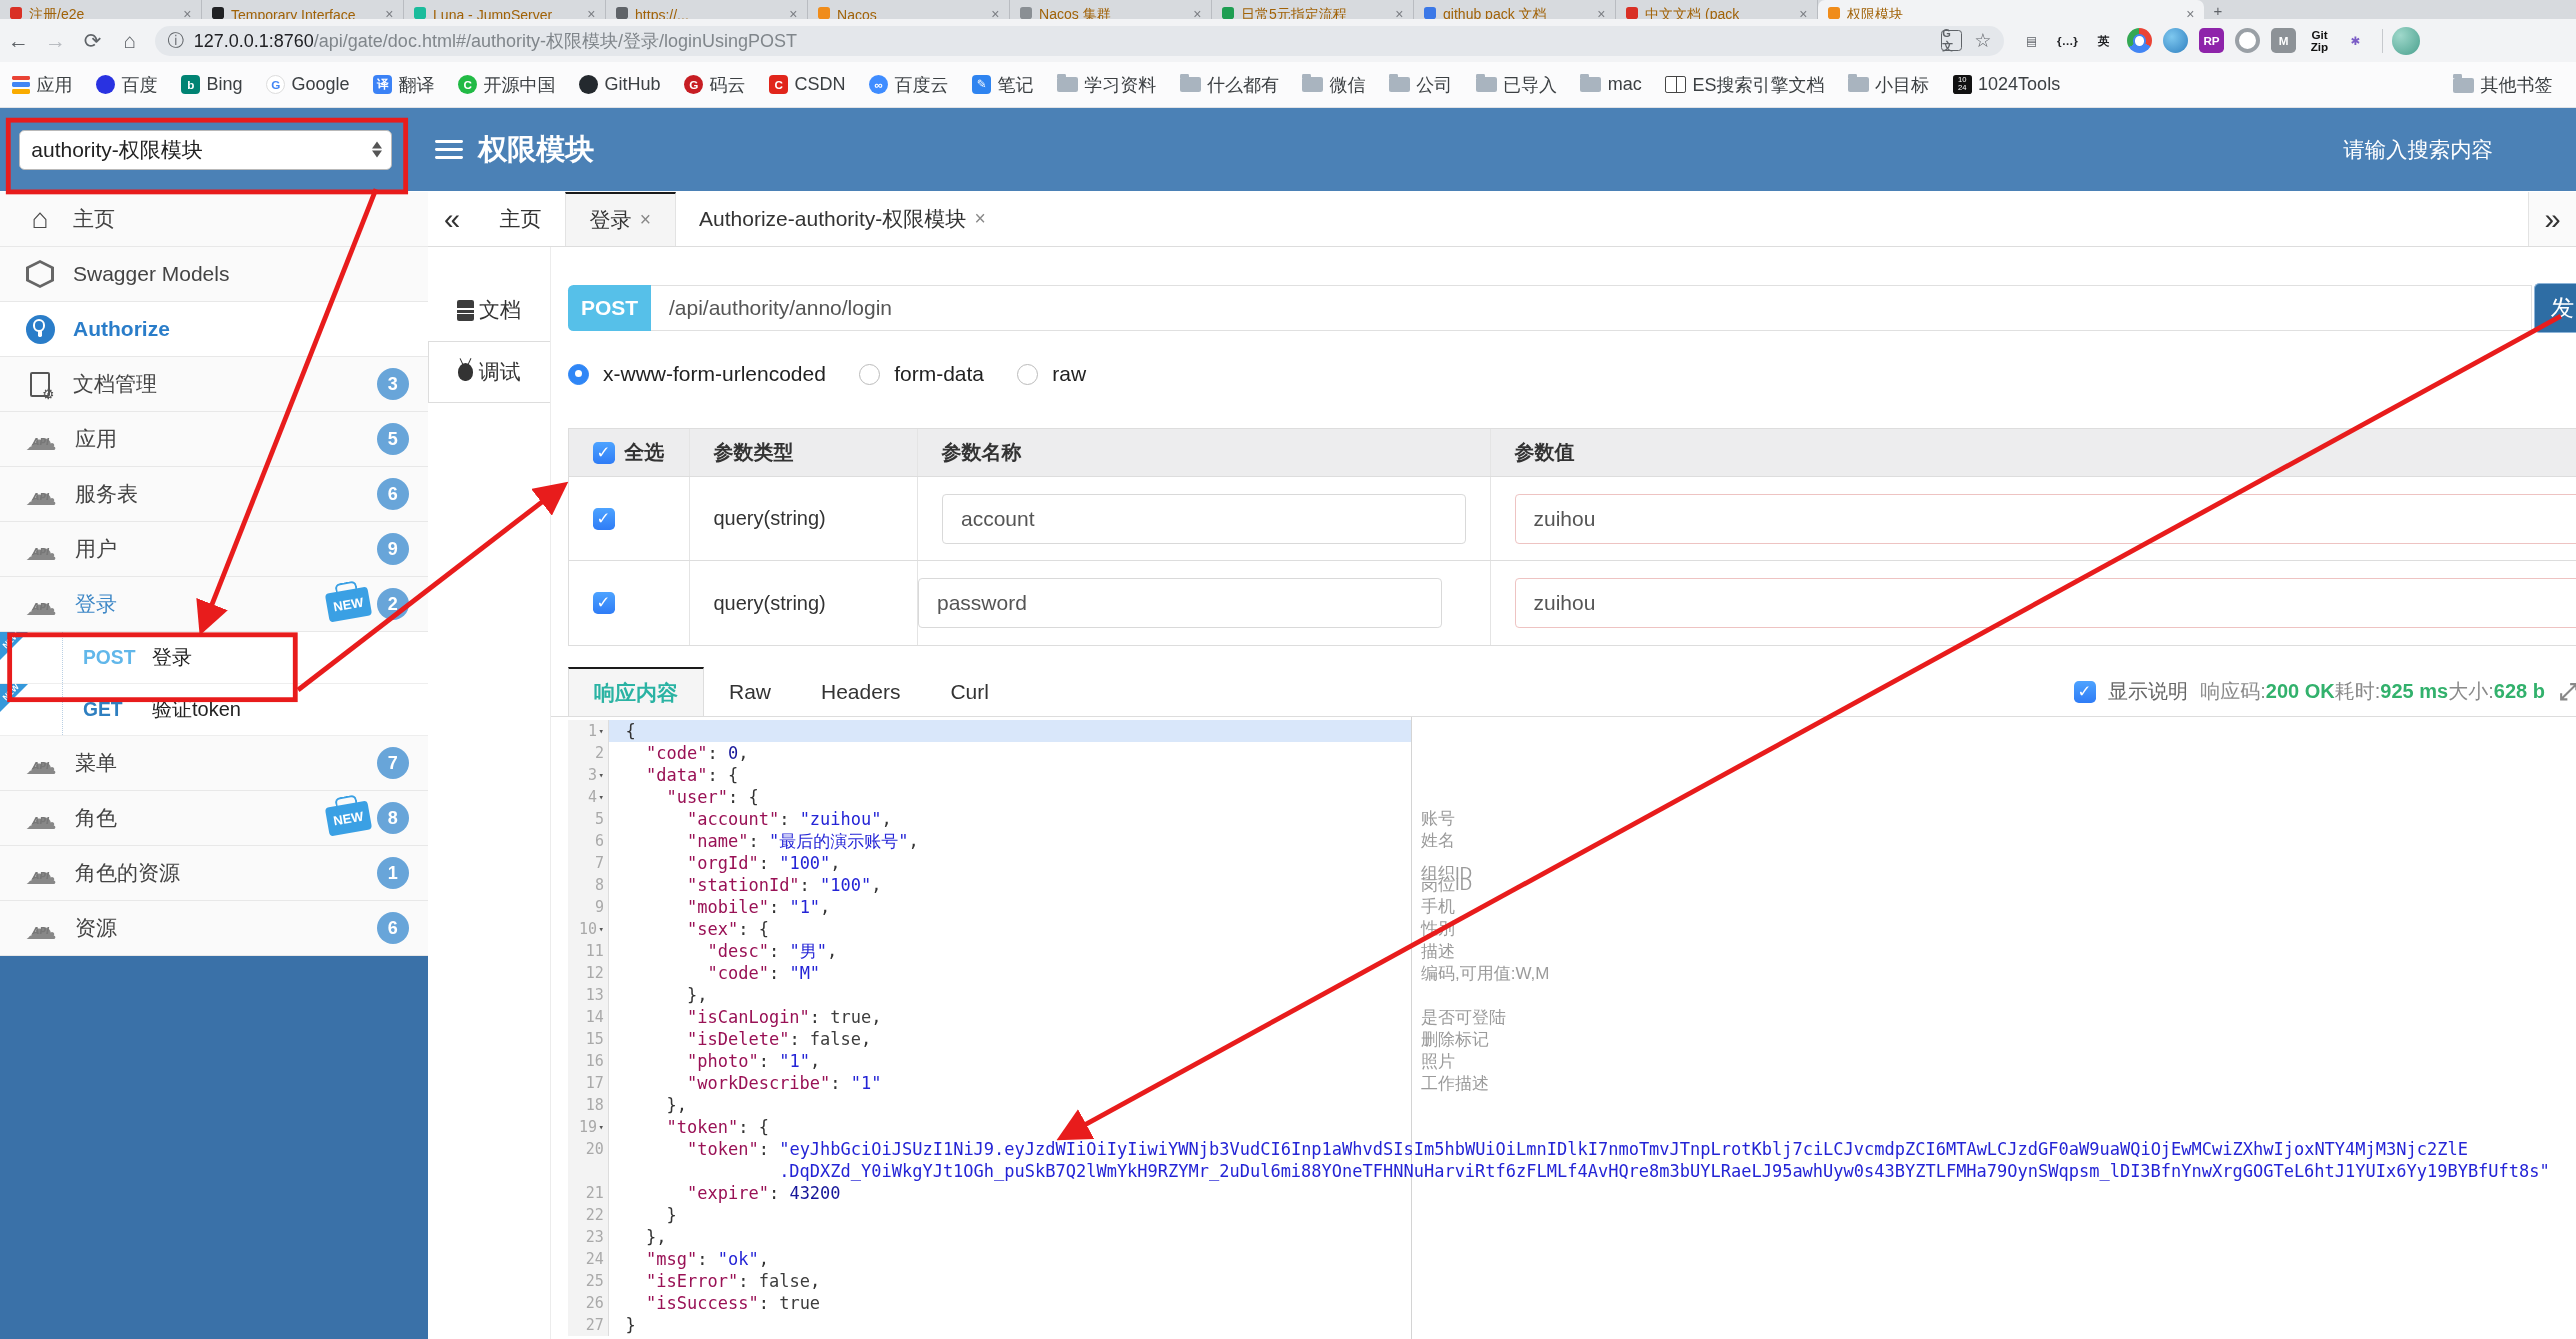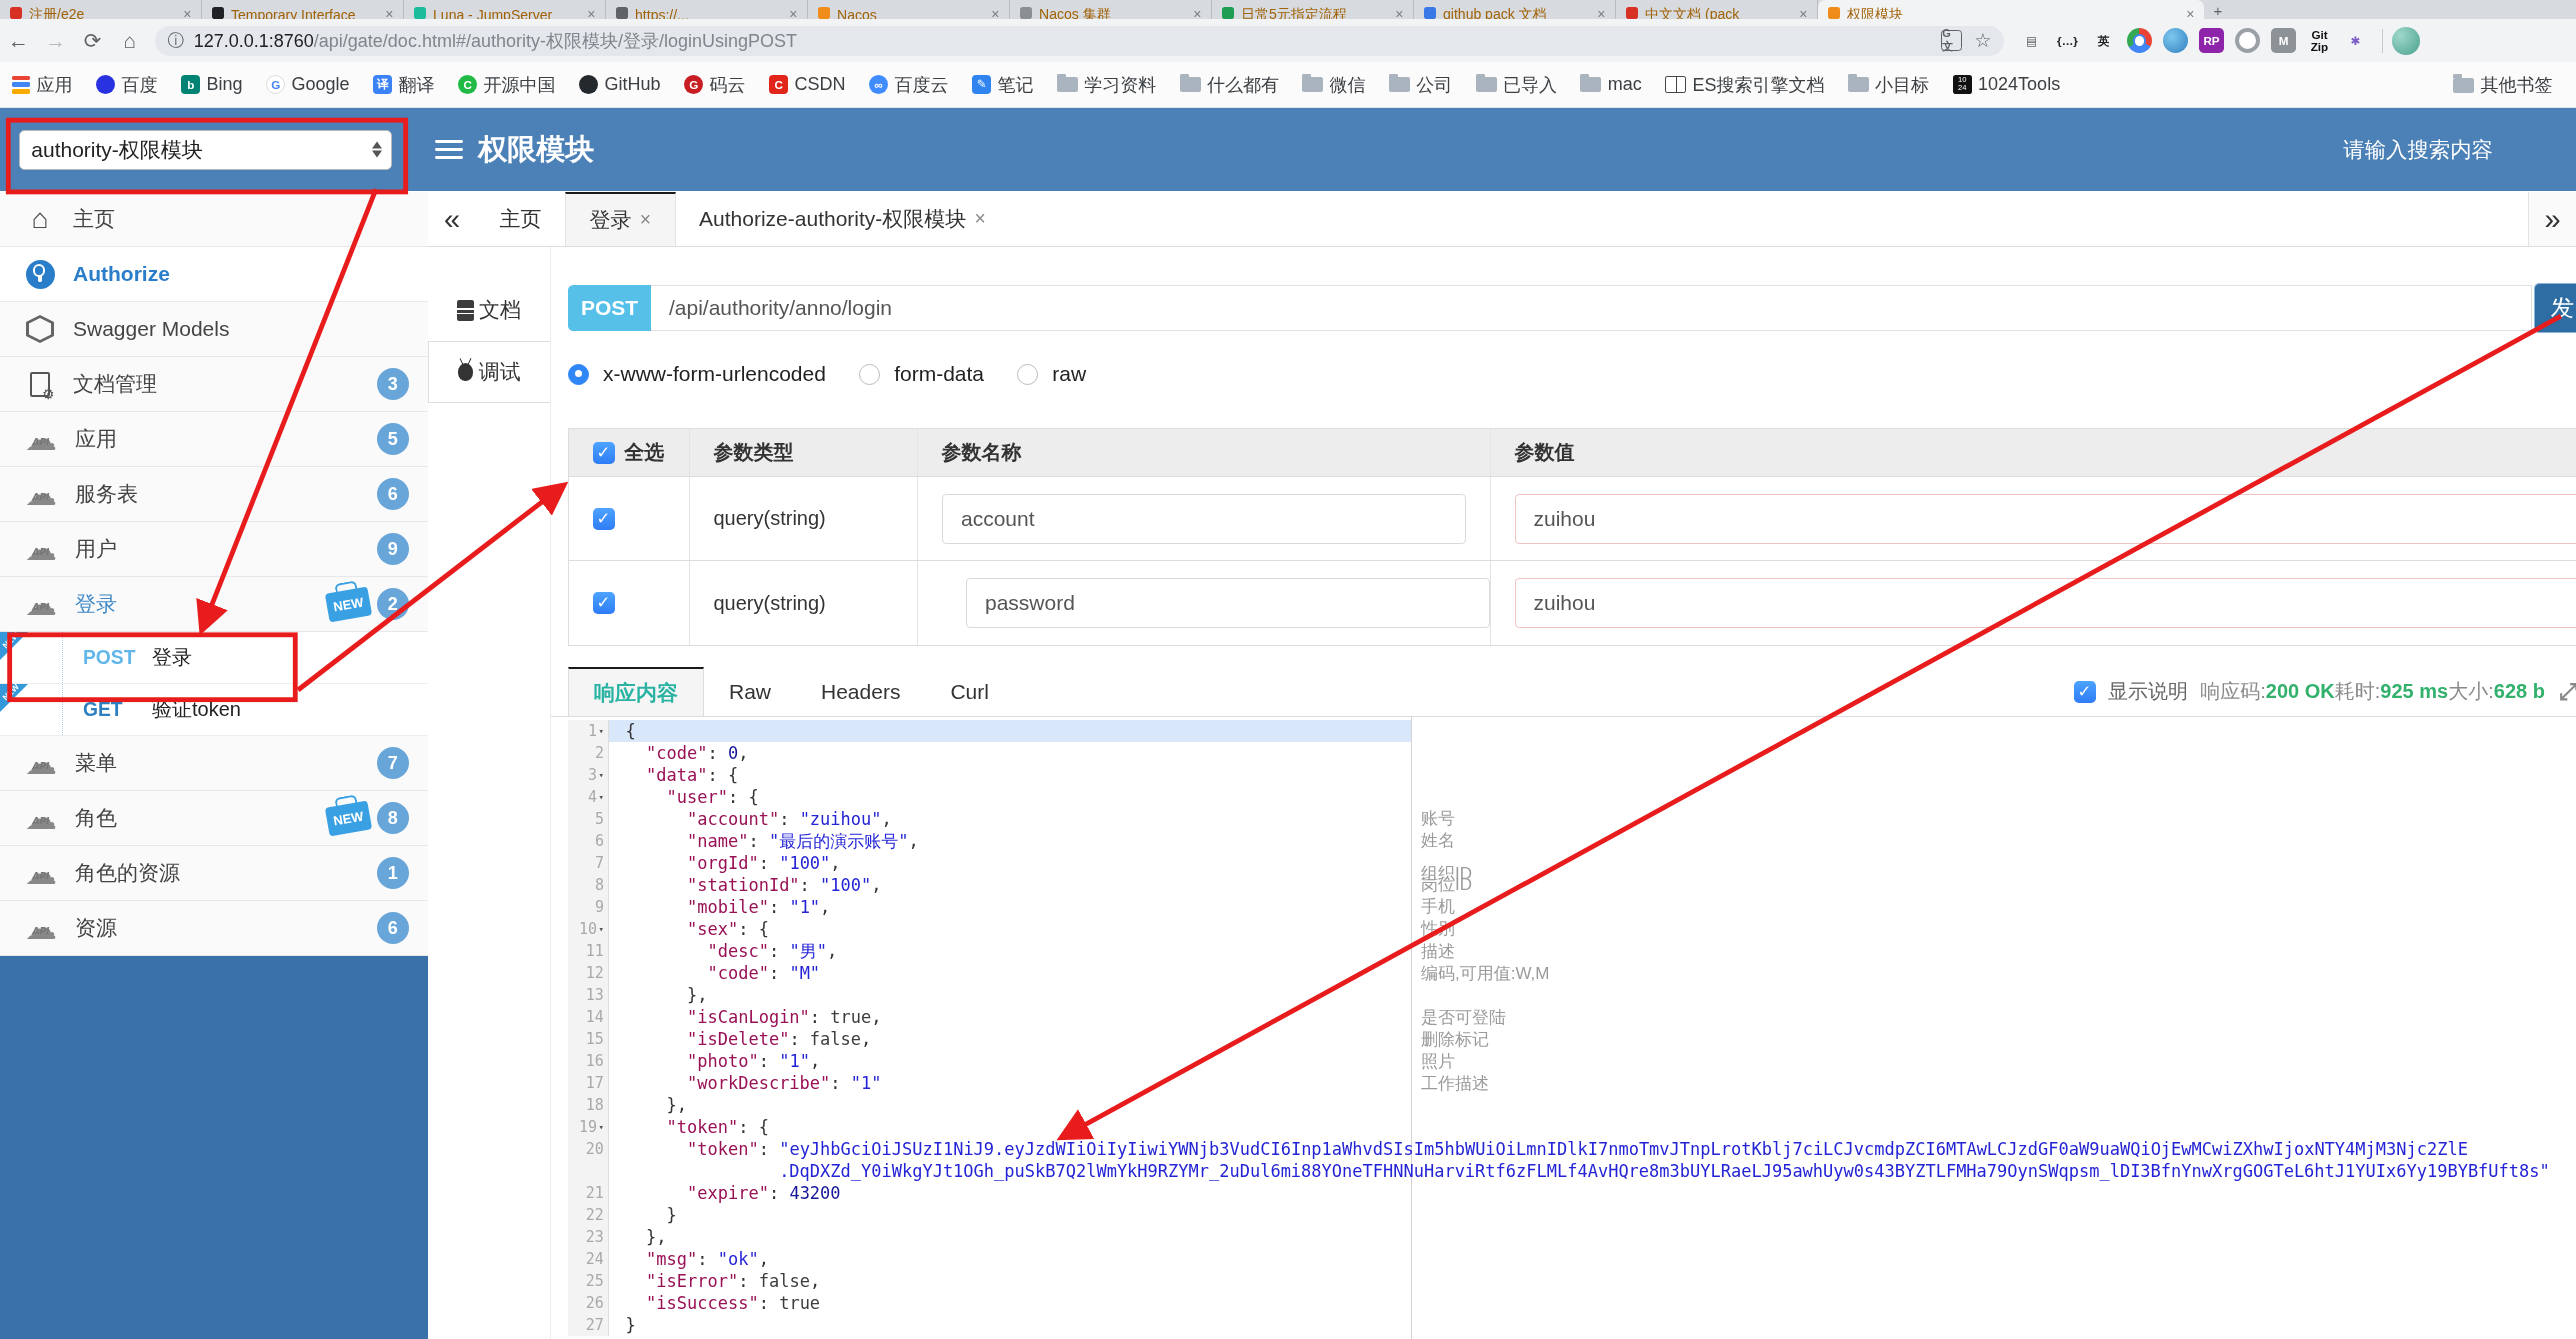--- a/index.html
+++ b/index.html
@@ -396,32 +396,32 @@
 </div>
 
 <div class="sidebar" id="sidebar">
     <div class="sb-item">
       <span class="ic">
         <span class="ic-home">⌂</span>
       </span>
       <span class="sb-label">主页</span>
       <span class="sb-spacer"></span>
     </div>
+    <div class="sb-item">
+      <span class="ic">
+        <span class="ic-hex"></span>
+      </span>
+      <span class="sb-label">Swagger Models</span>
+      <span class="sb-spacer"></span>
+    </div>
     <div class="sb-item white">
       <span class="ic">
         <span class="ic-lock"></span>
       </span>
       <span class="sb-label blue">Authorize</span>
-      <span class="sb-spacer"></span>
-    </div>
-    <div class="sb-item">
-      <span class="ic">
-        <span class="ic-hex"></span>
-      </span>
-      <span class="sb-label">Swagger Models</span>
       <span class="sb-spacer"></span>
     </div>
     <div class="sb-item">
       <span class="ic">
         <span class="ic-docgear"></span>
       </span>
       <span class="sb-label">文档管理</span>
       <span class="sb-spacer"></span>
       <span class="sb-badge">3</span>
     </div>
@@ -569,21 +569,21 @@
             </div>
             <div class="pt-c pt-c4" style="padding-left: 23.5px;">
               <span class="value-input">zuihou</span>
             </div>
           </div>
           <div class="pt-row pt-body-row">
             <div class="pt-c pt-c1">
               <span class="cb">✓</span>
             </div>
             <div class="pt-c pt-c2">query(string)</div>
-            <div class="pt-c pt-c3" style="padding-left: 0px; justify-content: flex-end;">
+            <div class="pt-c pt-c3" style="padding-left: 0px; justify-content: flex-start;">
               <span class="name-input">password</span>
             </div>
             <div class="pt-c pt-c4" style="padding-left: 23.5px;">
               <span class="value-input">zuihou</span>
             </div>
           </div>
         </div>
       <div class="resp-bar" id="respbar">
           <div class="rtab active">响应内容</div>
           <div class="rtab">Raw</div>

